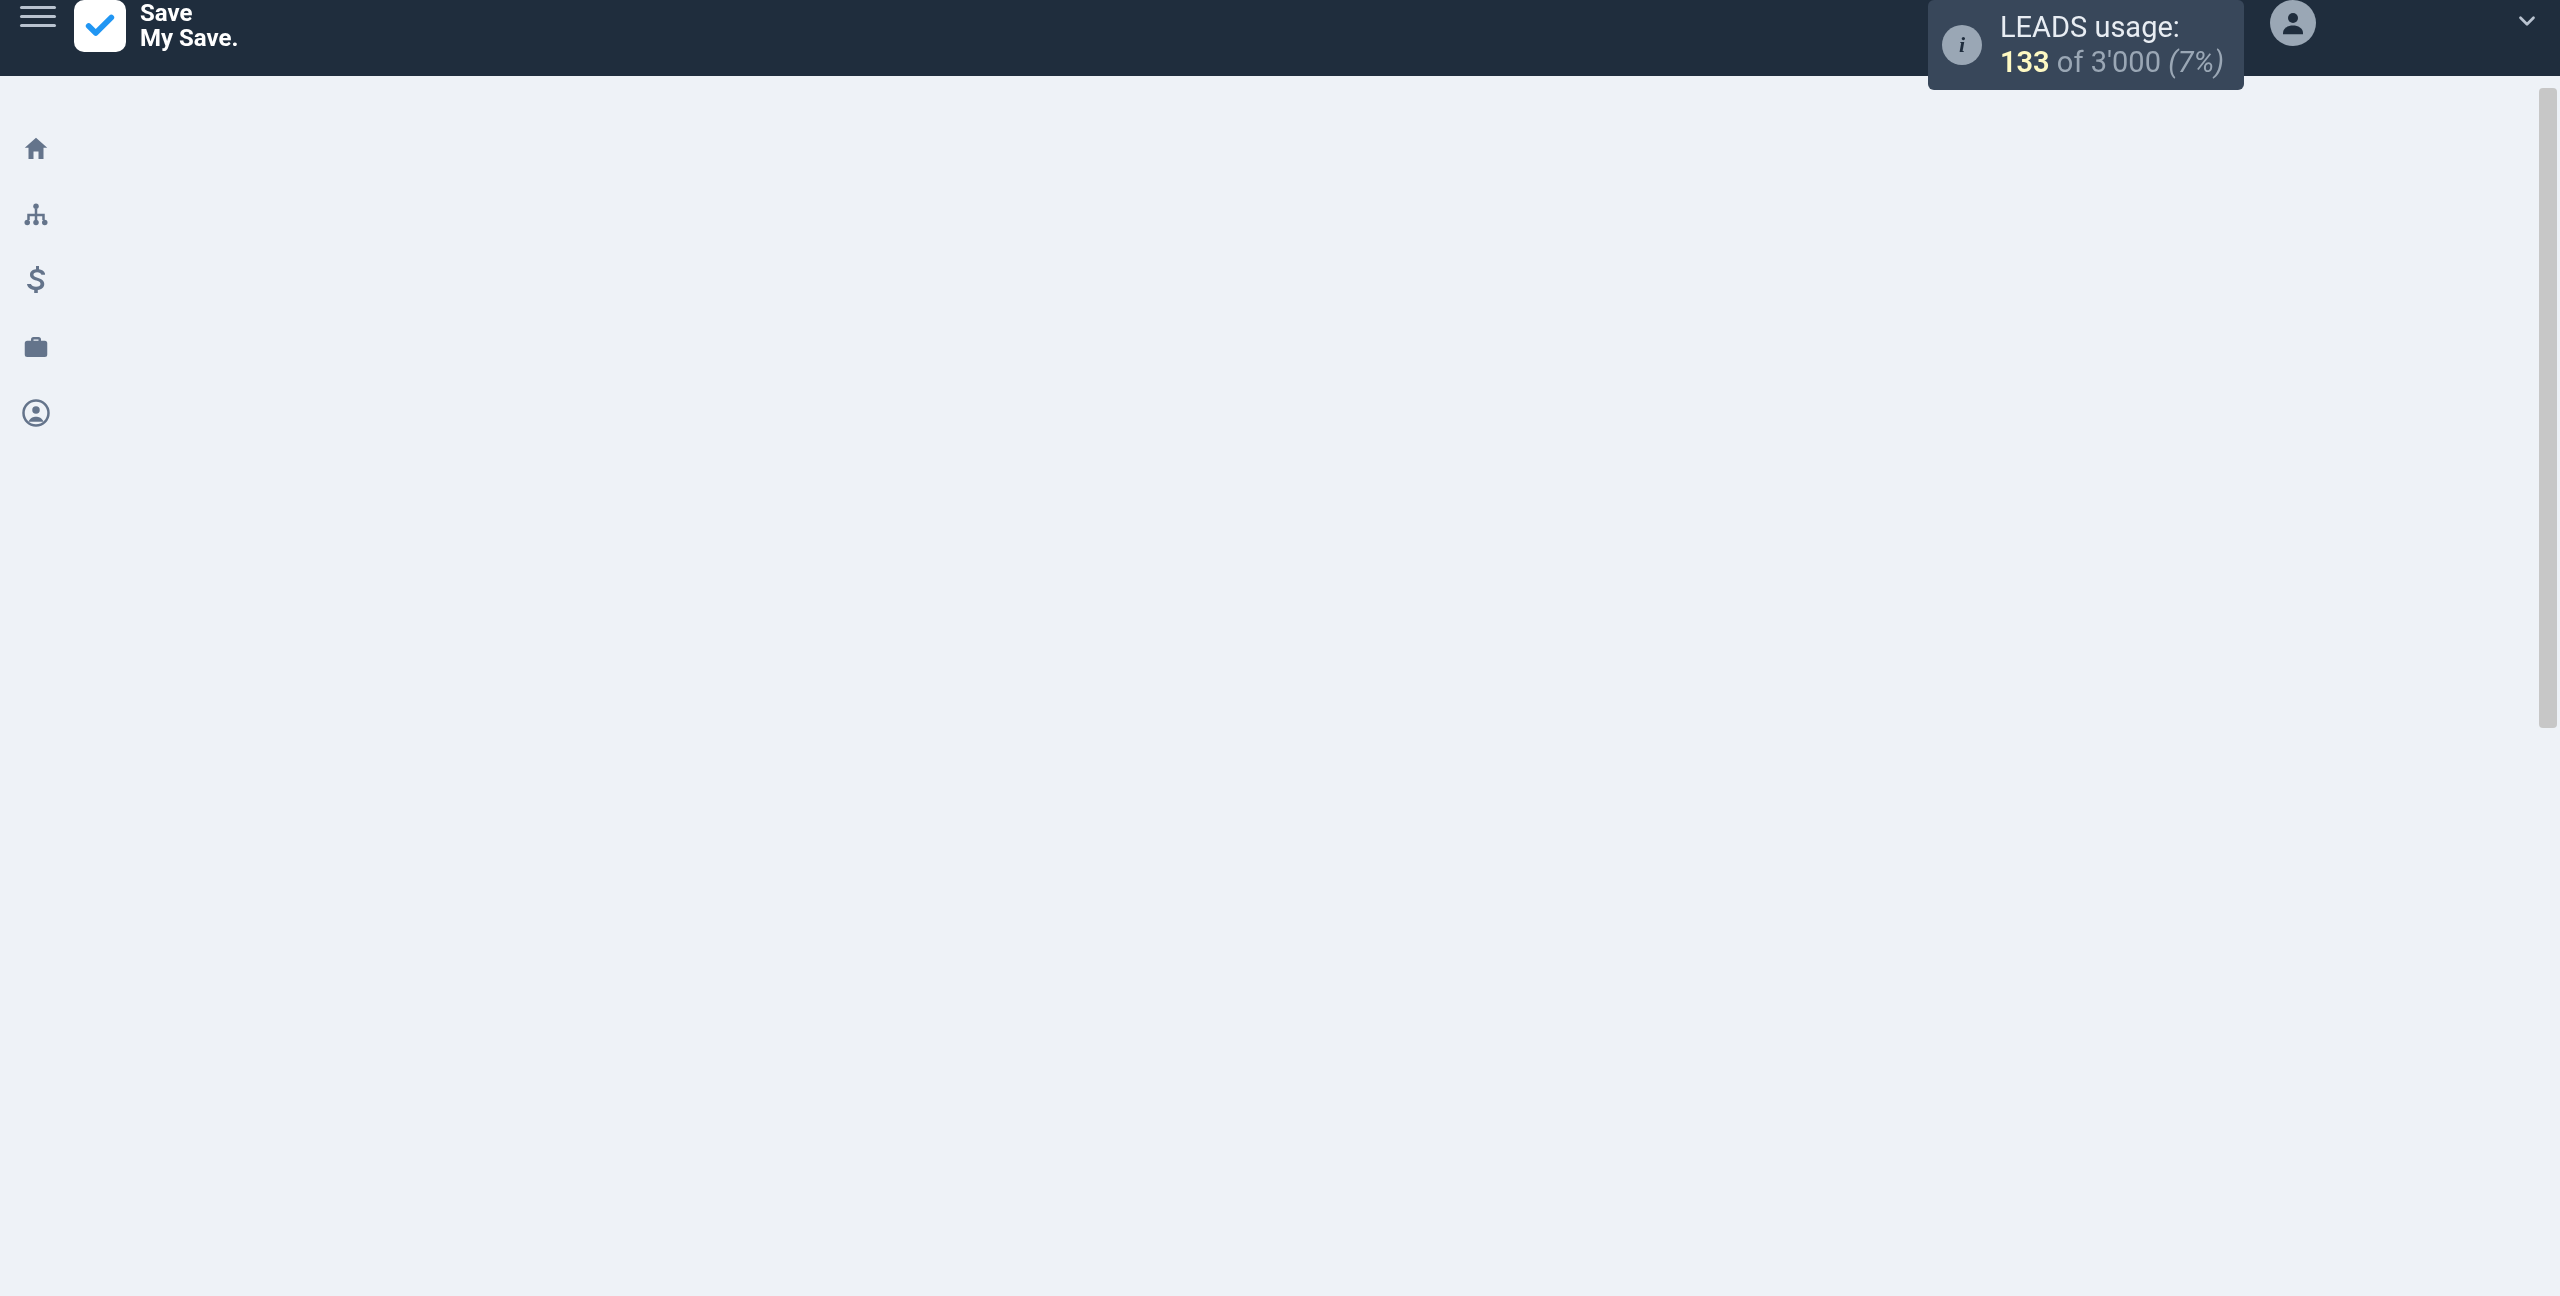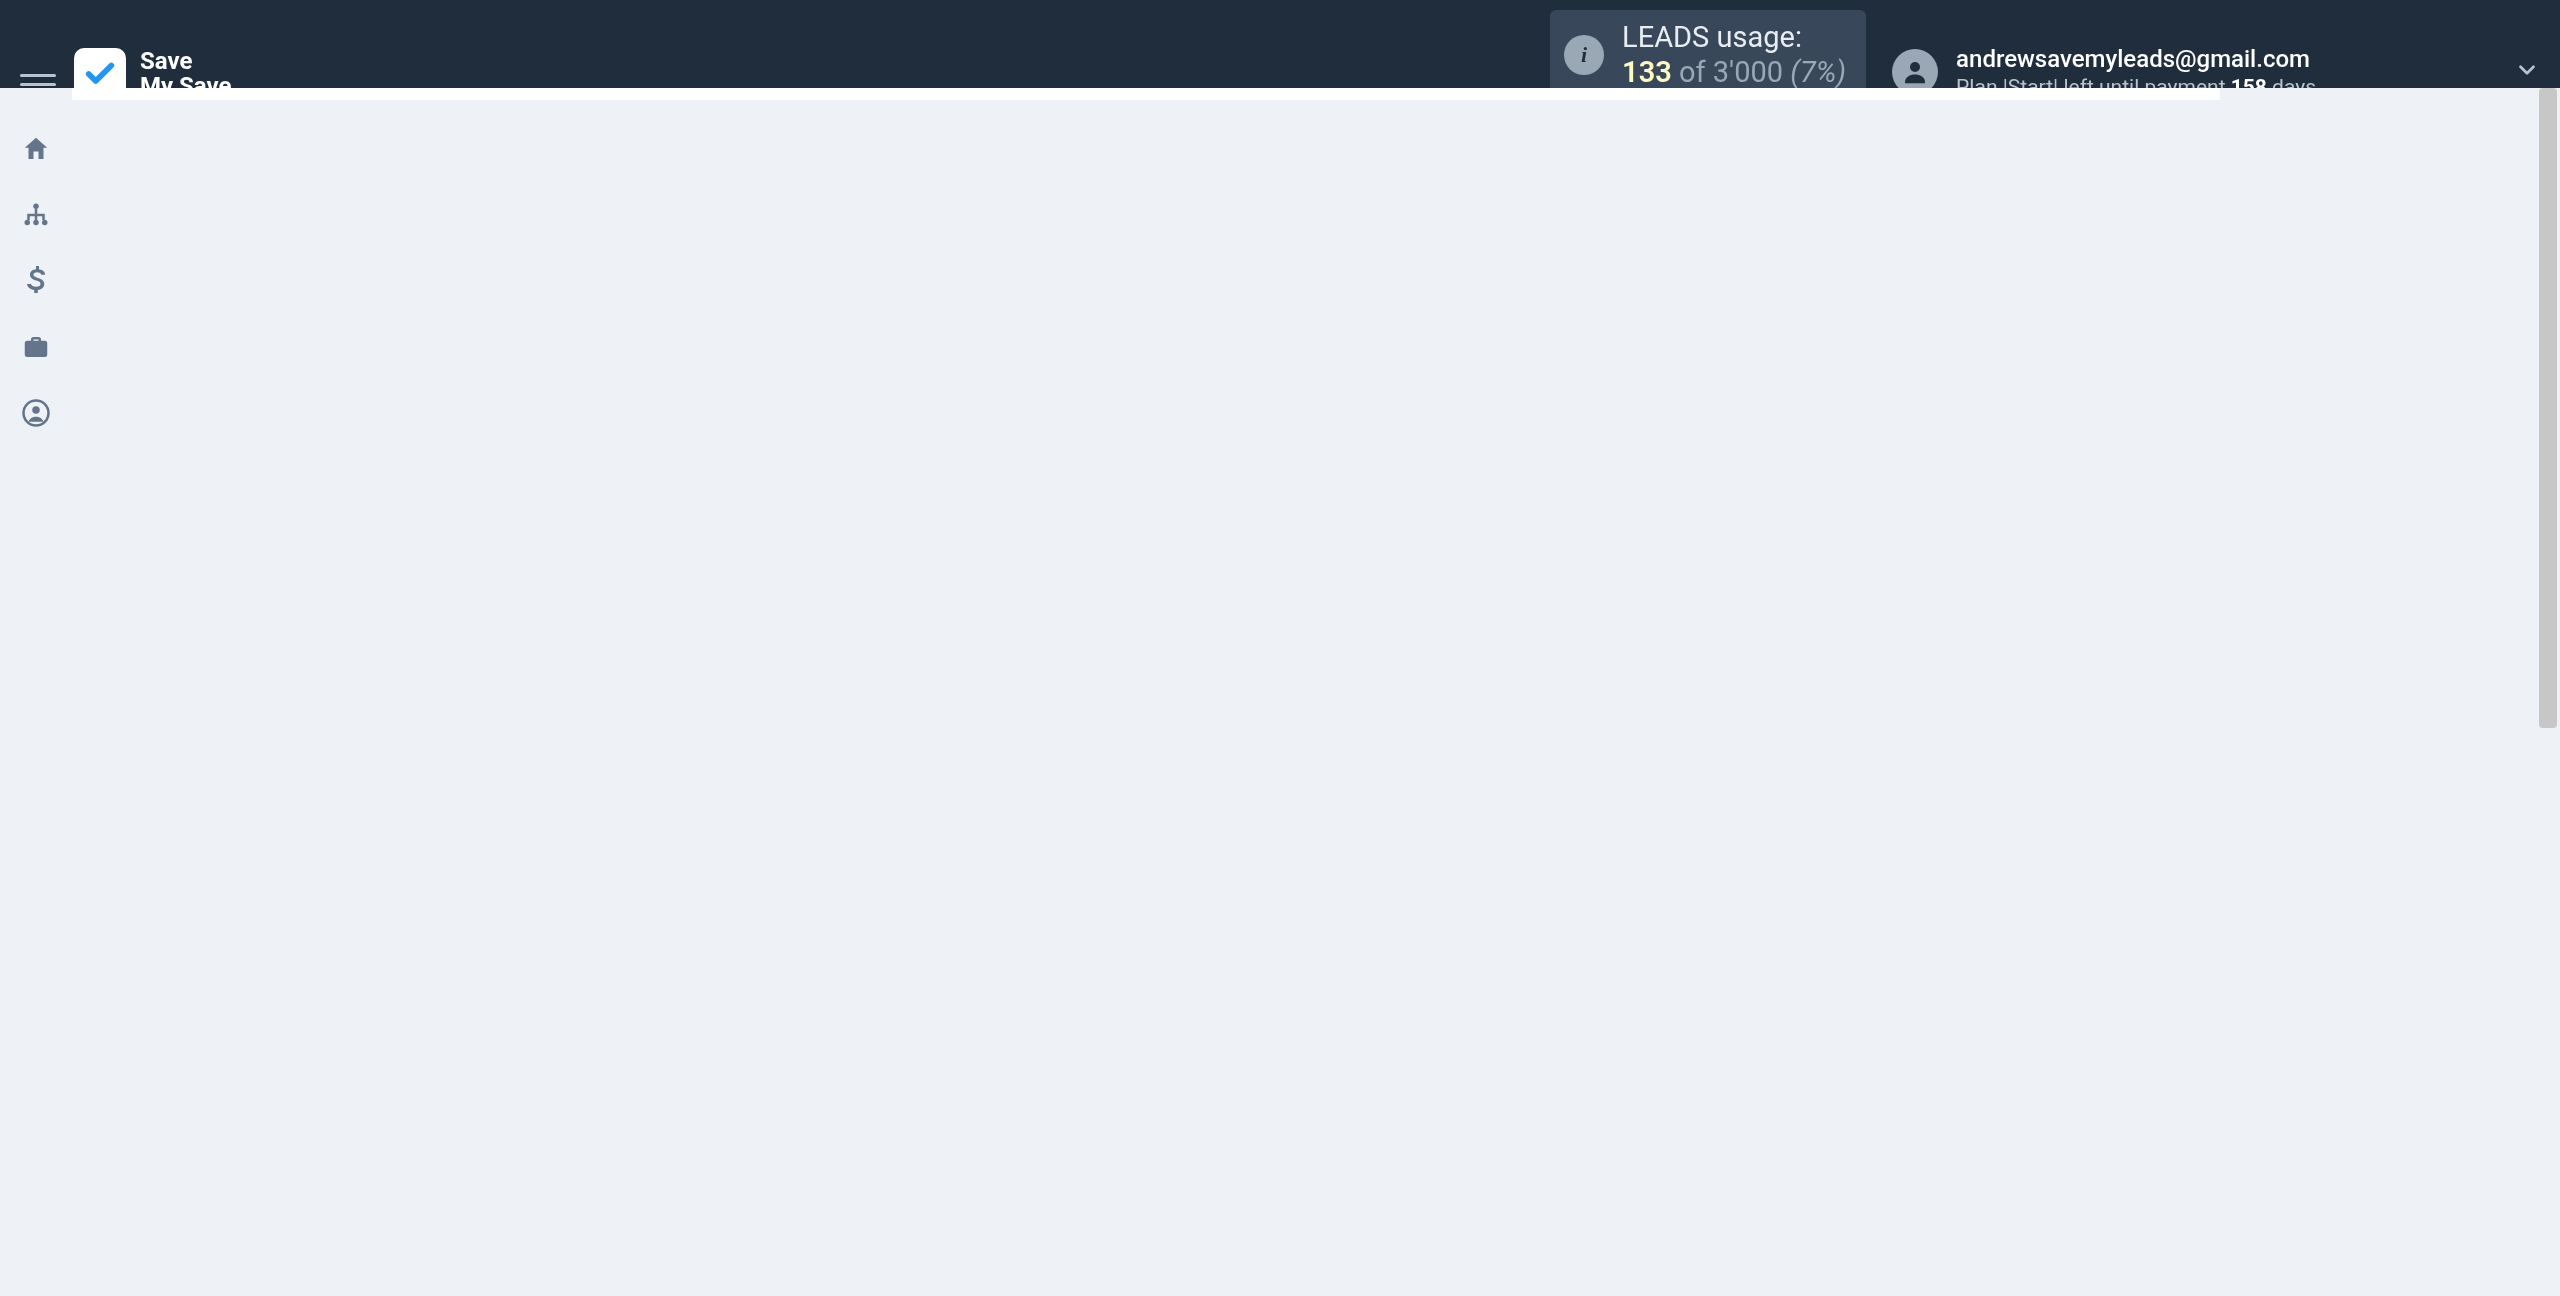--- a/index.html
+++ b/index.html
@@ -8,24 +8,24 @@
       background: #eef2f7;
       color: #333;
       width: 2560px;
       height: 1296px;
       overflow: hidden;
     }
     .scale-wrapper { transform: scale(1); transform-origin: top left; }
 
     
     .header {
-      height: 100px;
+      height: 76px;
       background: #1f2d3d;
       display: flex;
-      align-items: flex-end;
+      align-items: flex-start;
       padding: 0 20px 0 0;
       color: #fff;
     }
     .hamburger {
       width: 36px;
       height: 32px;
       margin: 0 18px 0 20px;
       display: flex;
       flex-direction: column;
       justify-content: center;
@@ -167,26 +167,20 @@
         </div>
       </div>
     </div>
     <div class="user-block">
       <div class="user-avatar">
         <svg width="30" height="30" viewBox="0 0 24 24" fill="#1f2d3d">
             <circle cx="12" cy="8" r="4"></circle>
             <path d="M4 20c0-4 4-6 8-6s8 2 8 6v1H4z"></path>
           </svg>
       </div>
-      <div class="user-text">
-        <div class="email">andrewsavemyleads@gmail.com</div>
-        <div class="plan">
-          <span>Plan |Start|  left until payment </span><span class="days">158</span><span> days</span>
-        </div>
-      </div>
       <div class="chevron-down-hdr">
         <svg width="26" height="26" viewBox="0 0 24 24" fill="none">
             <path d="M6 9l6 6 6-6" stroke="currentColor" stroke-width="2.5" stroke-linecap="round" stroke-linejoin="round"></path>
           </svg>
       </div>
     </div>
   </div>
 
   <div class="sidebar">
     <div class="sidebar-item">

